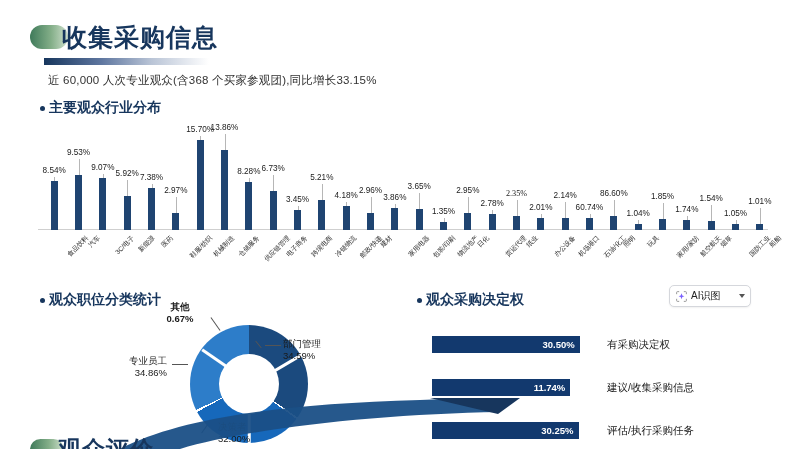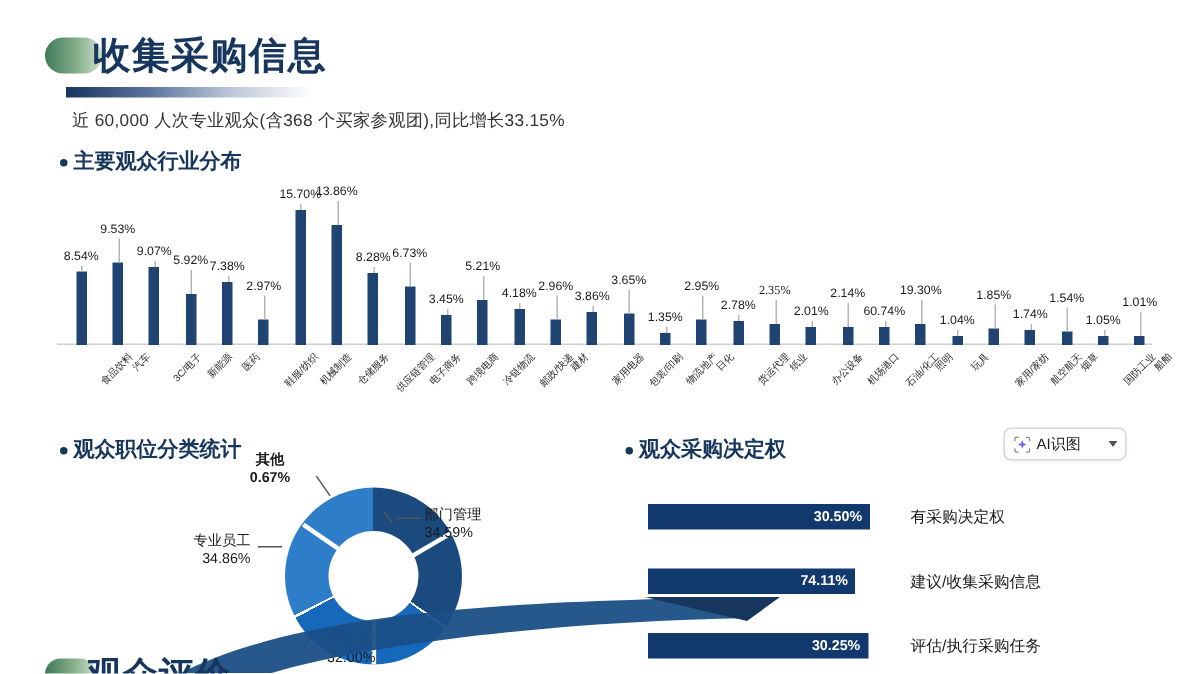--- a/index.html
+++ b/index.html
@@ -335,21 +335,21 @@
       <div class="blab" style="left: 454.167px; top: 80.9939px;">2.78%</div>
       <div class="lead" style="left: 454.167px; top: 91.9939px; height: 4px;"></div>
       <div class="blab" style="left: 478.5px; top: 71.4697px; font-family: Liberation Serif, serif;">2.35%</div>
       <div class="lead" style="left: 478.5px; top: 82.4697px; height: 16px;"></div>
       <div class="blab" style="left: 502.833px; top: 85.4273px;">2.01%</div>
       <div class="lead" style="left: 502.833px; top: 96.4273px; height: 4px;"></div>
       <div class="blab" style="left: 527.167px; top: 72.6788px;">2.14%</div>
       <div class="lead" style="left: 527.167px; top: 83.6788px; height: 16px;"></div>
       <div class="blab" style="left: 551.5px; top: 85.3121px;">60.74%</div>
       <div class="lead" style="left: 551.5px; top: 96.3121px; height: 4px;"></div>
-      <div class="blab" style="left: 575.833px; top: 71.4121px;">19.30%</div>
+      <div class="blab" style="left: 575.833px; top: 71.4121px;">86.60%</div>
       <div class="lead" style="left: 575.833px; top: 82.4121px; height: 16px;"></div>
       <div class="blab" style="left: 600.167px; top: 91.0121px;">1.04%</div>
       <div class="lead" style="left: 600.167px; top: 102.012px; height: 4px;"></div>
       <div class="blab" style="left: 624.5px; top: 74.3485px;">1.85%</div>
       <div class="lead" style="left: 624.5px; top: 85.3485px; height: 16px;"></div>
       <div class="blab" style="left: 648.833px; top: 86.9818px;">1.74%</div>
       <div class="lead" style="left: 648.833px; top: 97.9818px; height: 4px;"></div>
       <div class="blab" style="left: 673.167px; top: 76.1333px;">1.54%</div>
       <div class="lead" style="left: 673.167px; top: 87.1333px; height: 16px;"></div>
       <div class="blab" style="left: 697.5px; top: 90.9545px;">1.05%</div>
@@ -417,21 +417,21 @@
 
   <div id="dec-list">
       <div class="dec-row">
         <div class="dec-bar" style="width: 147.734px; background: rgb(18, 57, 110);">
           <span class="dec-val">30.50%</span>
         </div>
         <div class="dec-name">有采购决定权</div>
       </div>
       <div class="dec-row">
         <div class="dec-bar" style="width: 138.338px; background: rgb(18, 57, 110);">
-          <span class="dec-val">74.11%</span>
+          <span class="dec-val">11.74%</span>
         </div>
         <div class="dec-name">建议/收集采购信息</div>
       </div>
       <div class="dec-row">
         <div class="dec-bar" style="width: 146.523px; background: rgb(18, 57, 110);">
           <span class="dec-val">30.25%</span>
         </div>
         <div class="dec-name">评估/执行采购任务</div>
       </div>
       <div class="dec-row">

